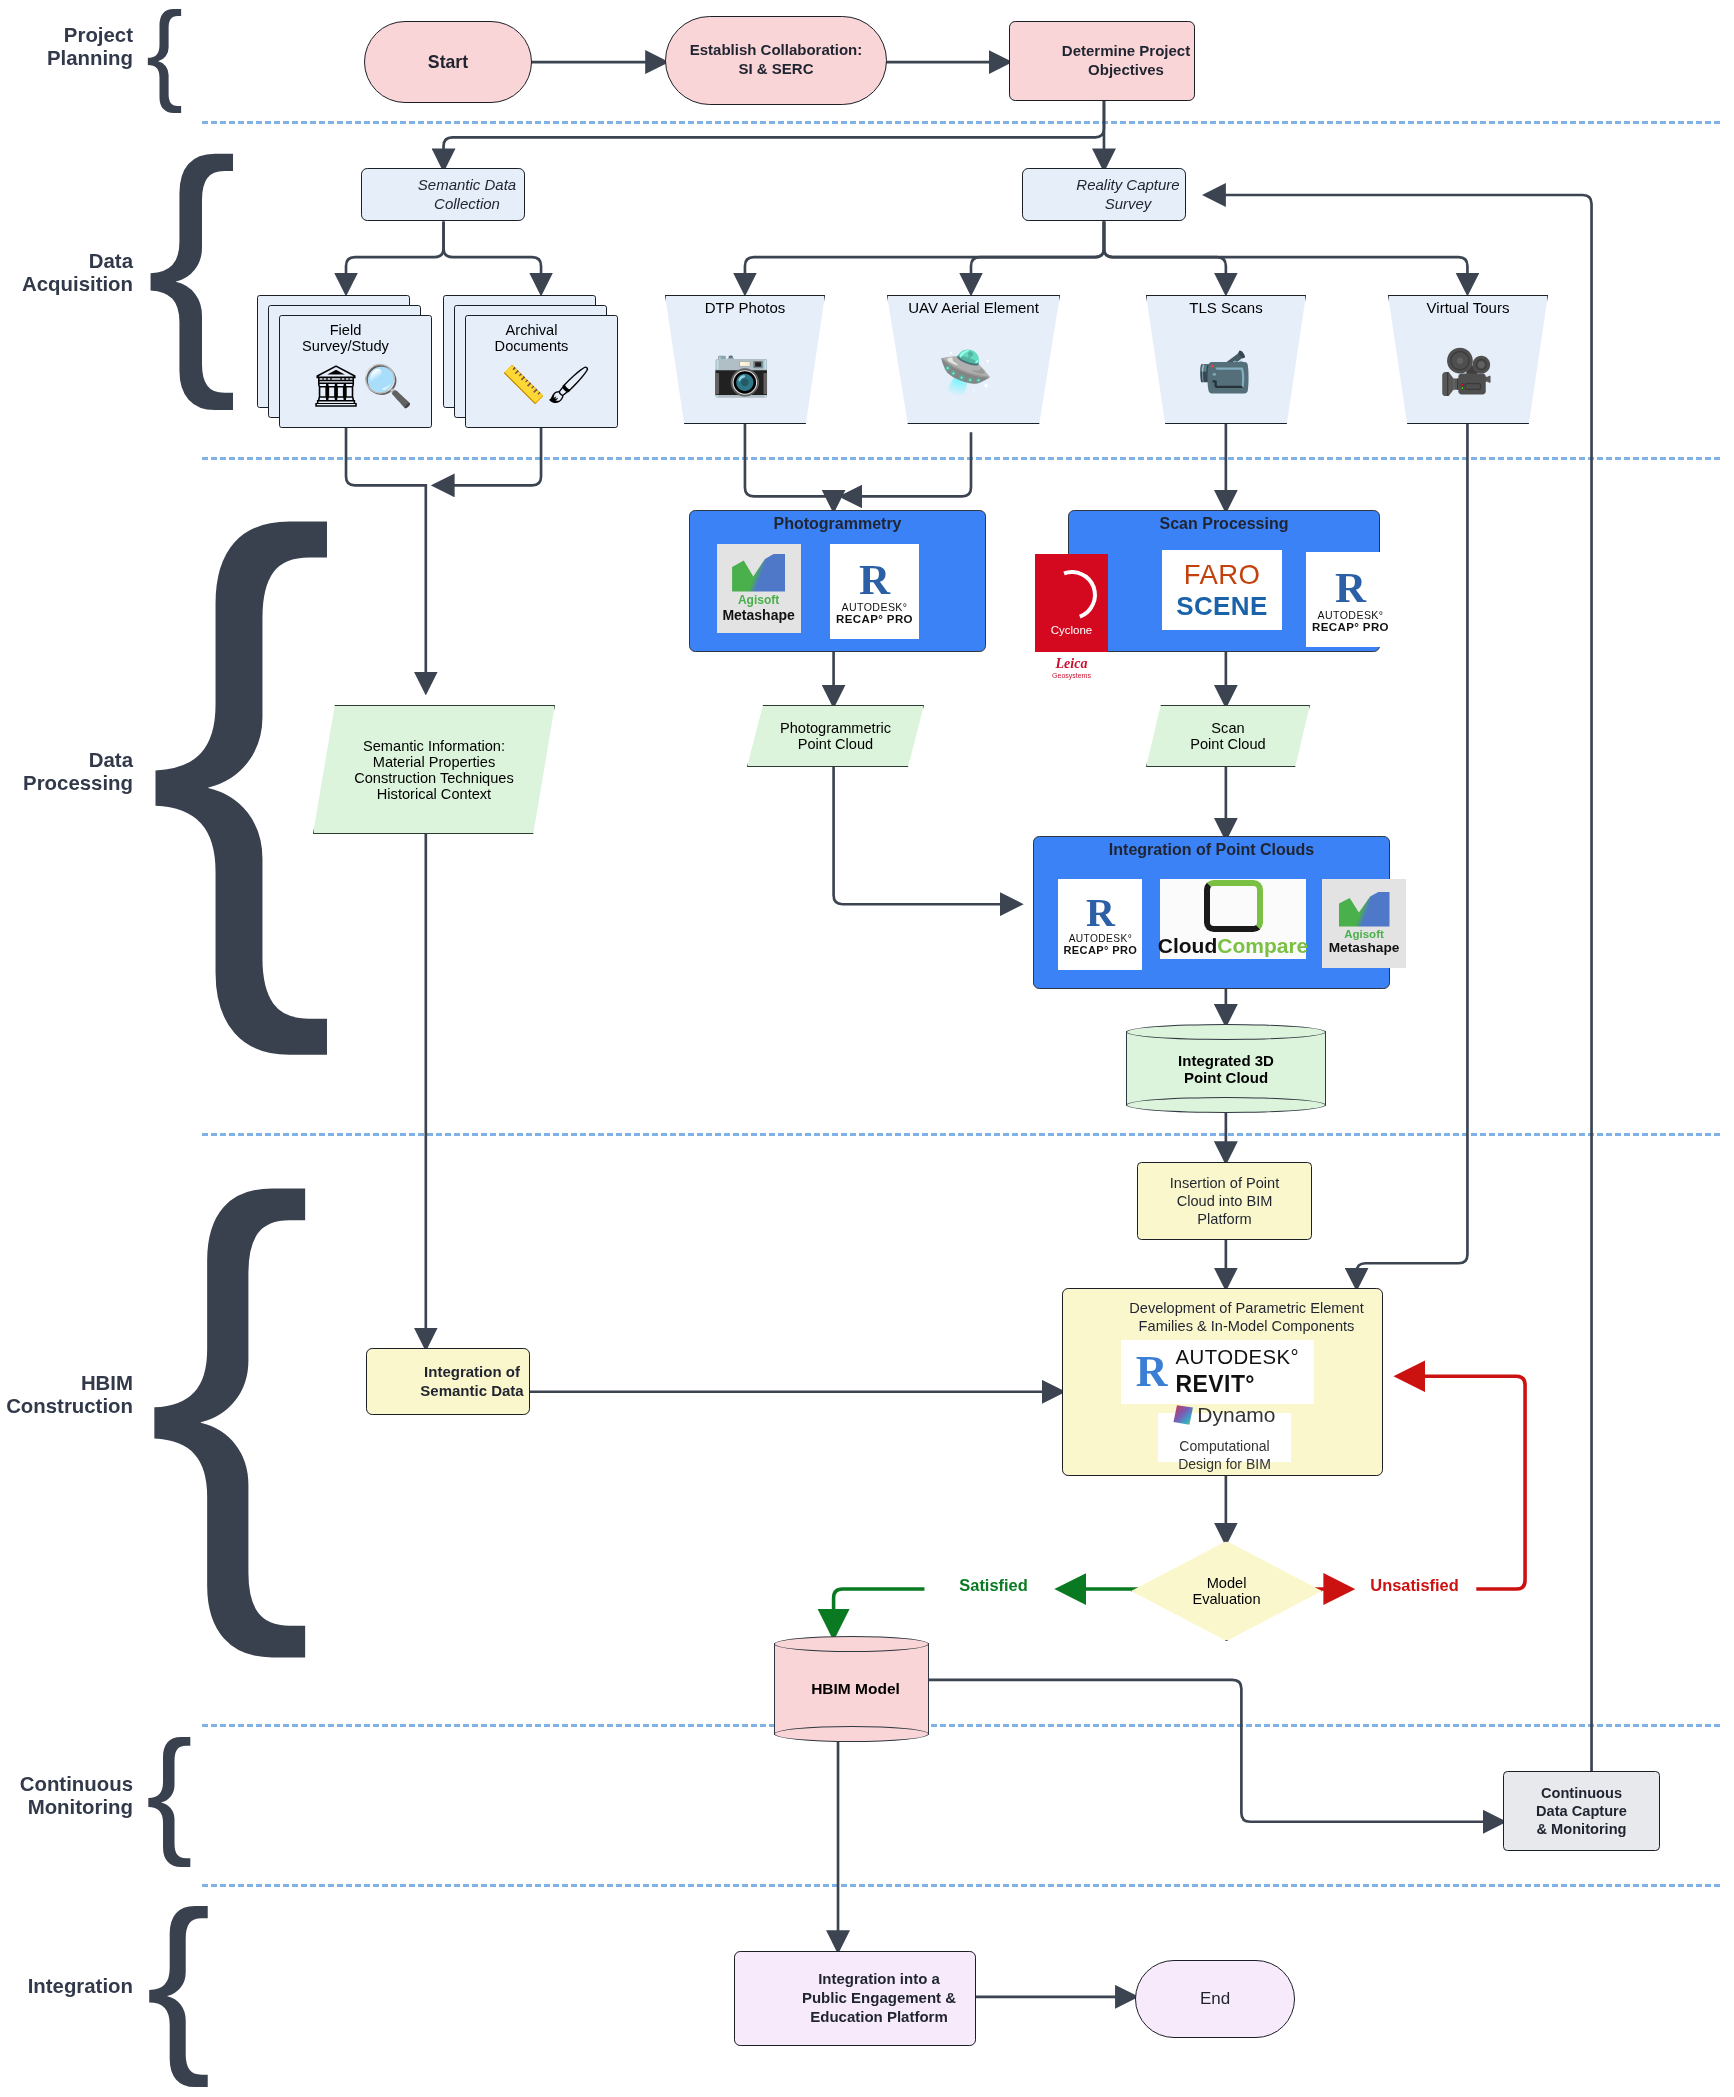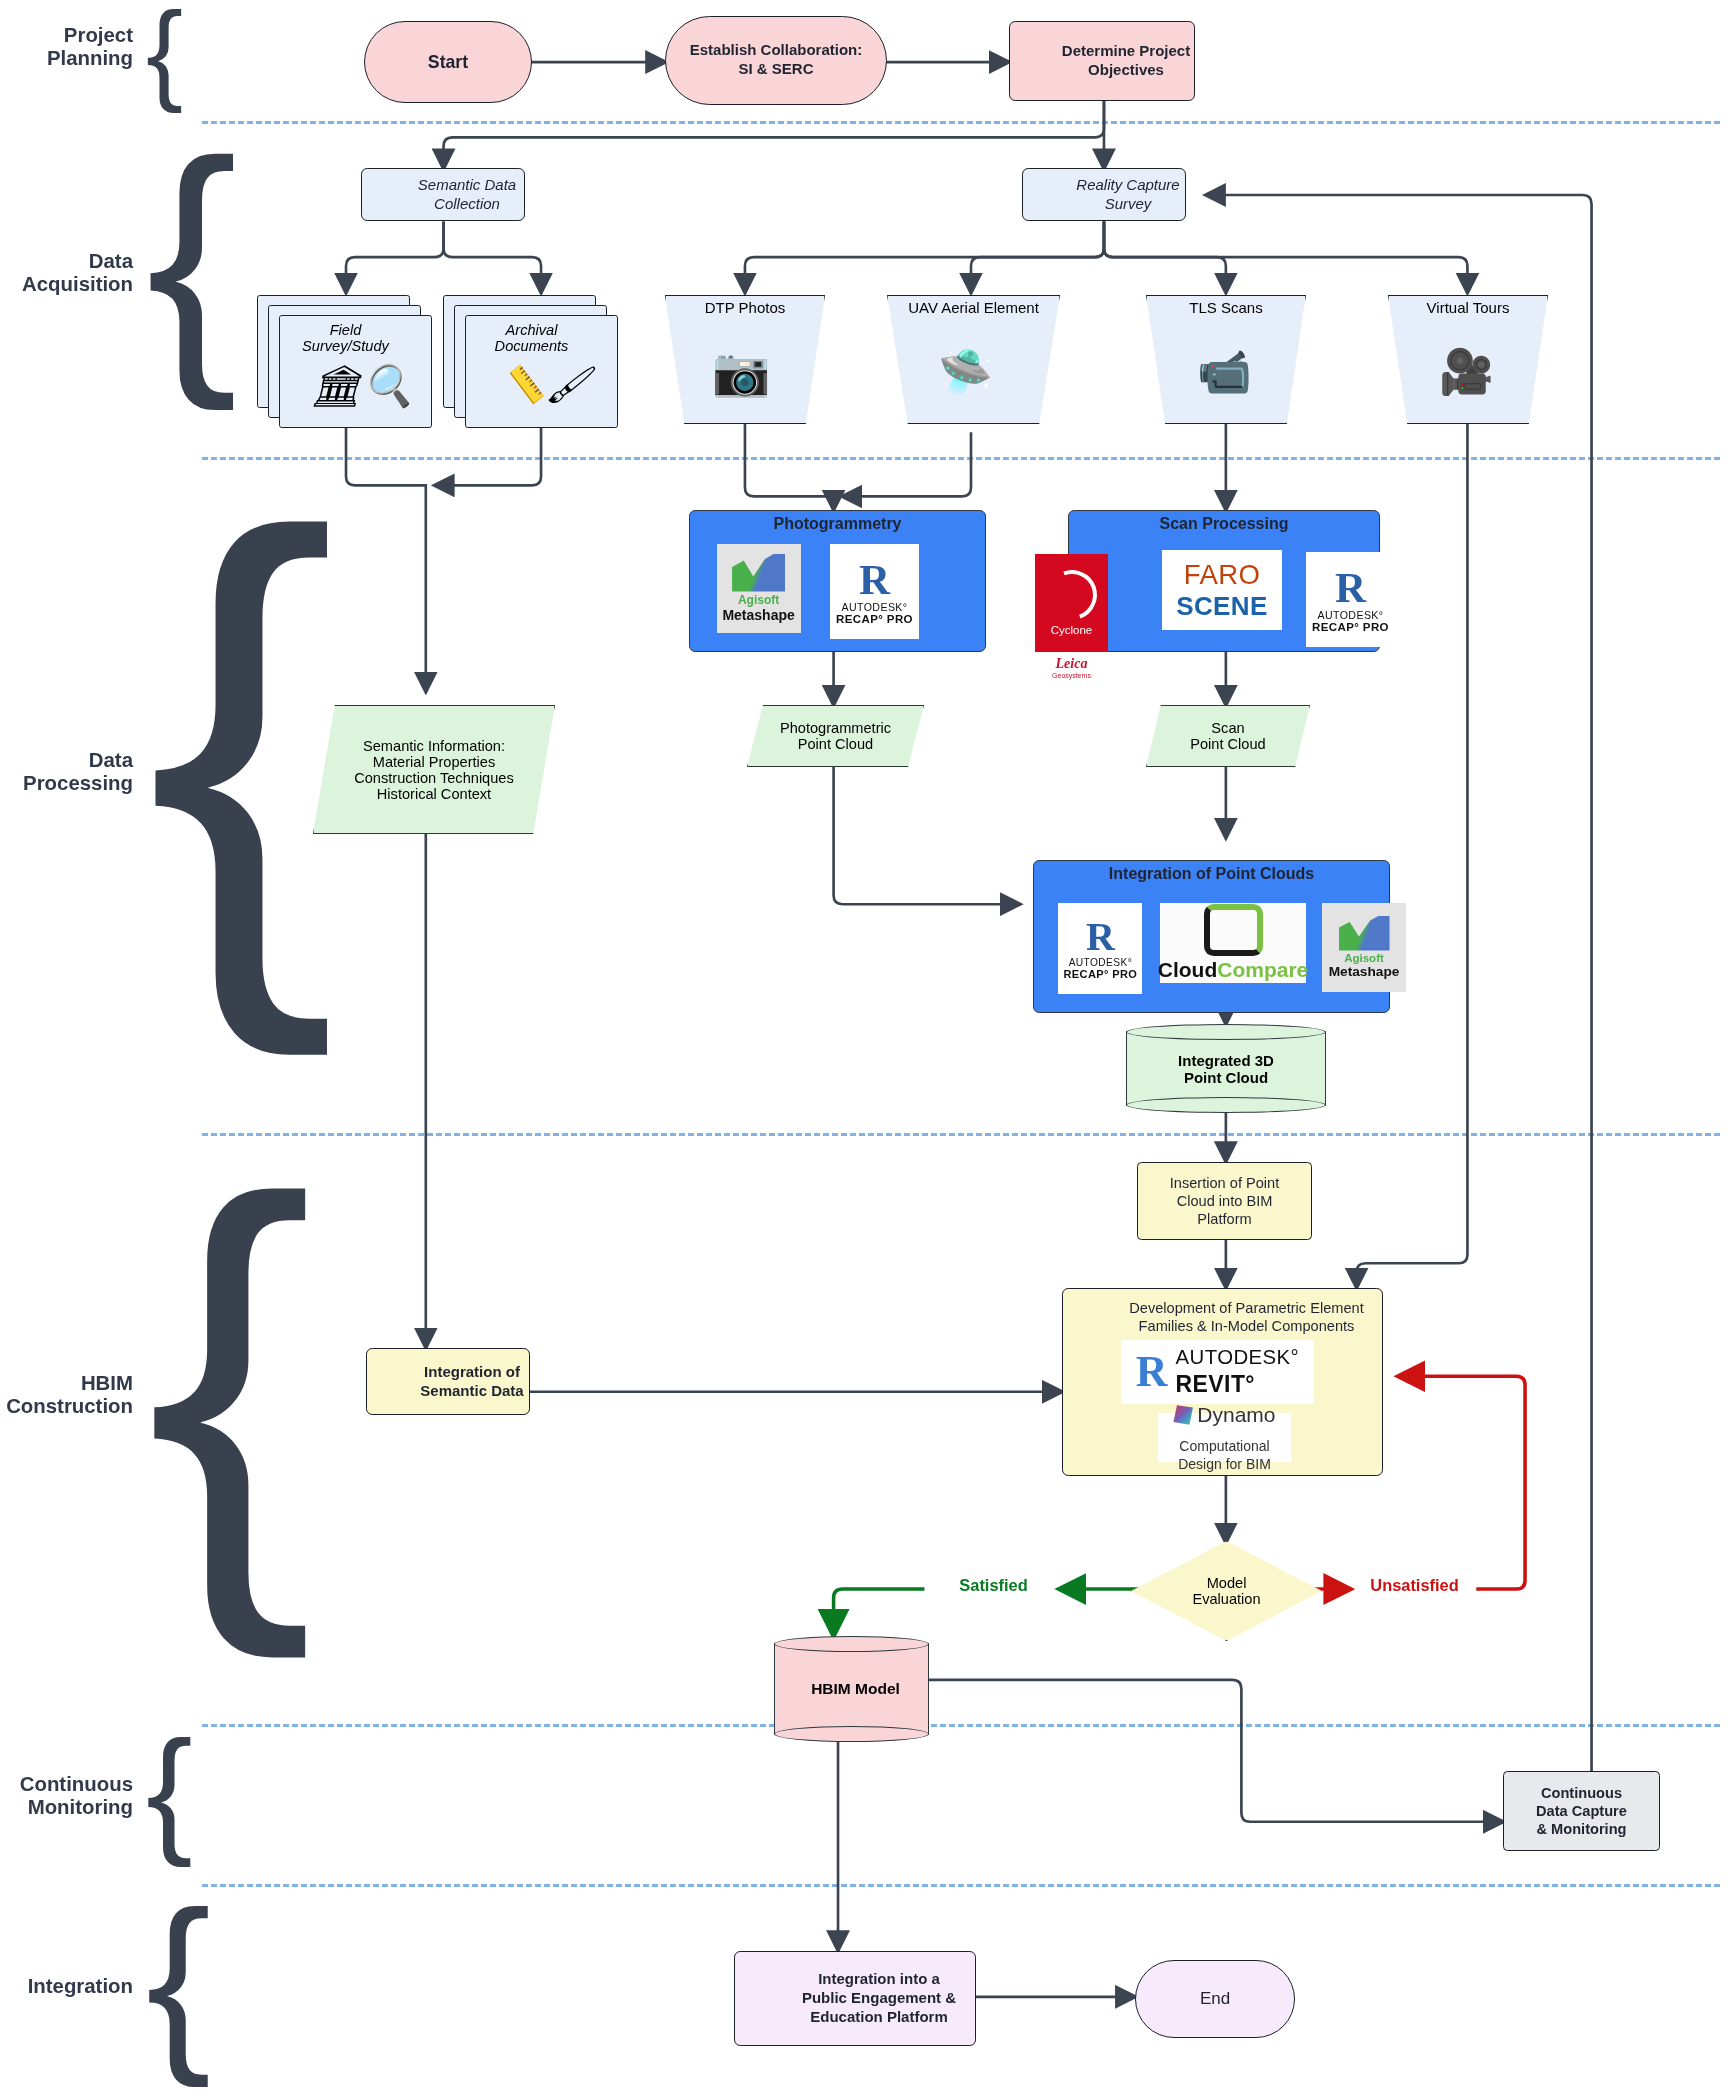--- a/index.html
+++ b/index.html
@@ -27,21 +27,21 @@
 
   .italic{font-style:italic;}
 
   
   .trap{position:absolute;}
   .trap .shape{position:absolute;inset:0;background:#e6eefa;border:1.3px solid #1b1f26;
         clip-path:polygon(0 0,100% 0,88% 100%,12% 100%);}
   .trap .txt{position:absolute;top:3.5px;left:0;right:0;text-align:center;z-index:3;}
 
   
-  .docs{position:absolute;font-style:italic;}
+  .docs{position:absolute;}
   .docs .sheet{position:absolute;background:#e6eefa;border:1.3px solid #1b1f26;border-radius:2.7px;}
   .docs .txt{position:absolute;left:0;right:0;text-align:center;z-index:6;}
 
   
   .para{position:absolute;}
   .para .shape{position:absolute;inset:0;background:#ddf4dc;border:1.3px solid #2e3b33;
         clip-path:polygon(9% 0,100% 0,91% 100%,0 100%);}
   .para .txt{position:absolute;inset:0;display:flex;align-items:center;justify-content:center;
         text-align:center;white-space:pre-line;z-index:3;}
 
@@ -311,21 +311,21 @@
     <div class="txt" style="font-size:14.6px;">Photogrammetric
 Point Cloud</div>
   </div>
 
   <div class="para" style="left:1146px;top:705px;width:164px;height:62px;">
     <div class="shape"></div>
     <div class="txt" style="font-size:14.6px;">Scan
 Point Cloud</div>
   </div>
 
-  <div class="swbox" style="left:1033px;top:860px;width:355px;height:151px;">
+  <div class="swbox" style="left:1033px;top:836px;width:355px;height:151px;">
     <div class="title" style="font-size:16px;">Integration of Point Clouds</div>
 
     <div class="logo" style="left:24.4px;top:42px;width:84px;height:91px;">
       <div style="font-size:40px;line-height:1;font-weight:bold;color:#2b5fa6;font-family:'Liberation Serif',serif;">R</div>
       <div class="autodesk-word" style="font-size:10.2px;">AUTODESK°</div>
       <div class="autodesk-word" style="font-size:11px;font-weight:bold;">RECAP° PRO</div>
     </div>
 
     <div class="logo" style="left:126px;top:42px;width:146px;height:80px;background:#fbfbfb;">
       <div style="width:47px;height:40px;border:6.2px solid #7ac143;border-radius:9.8px;

